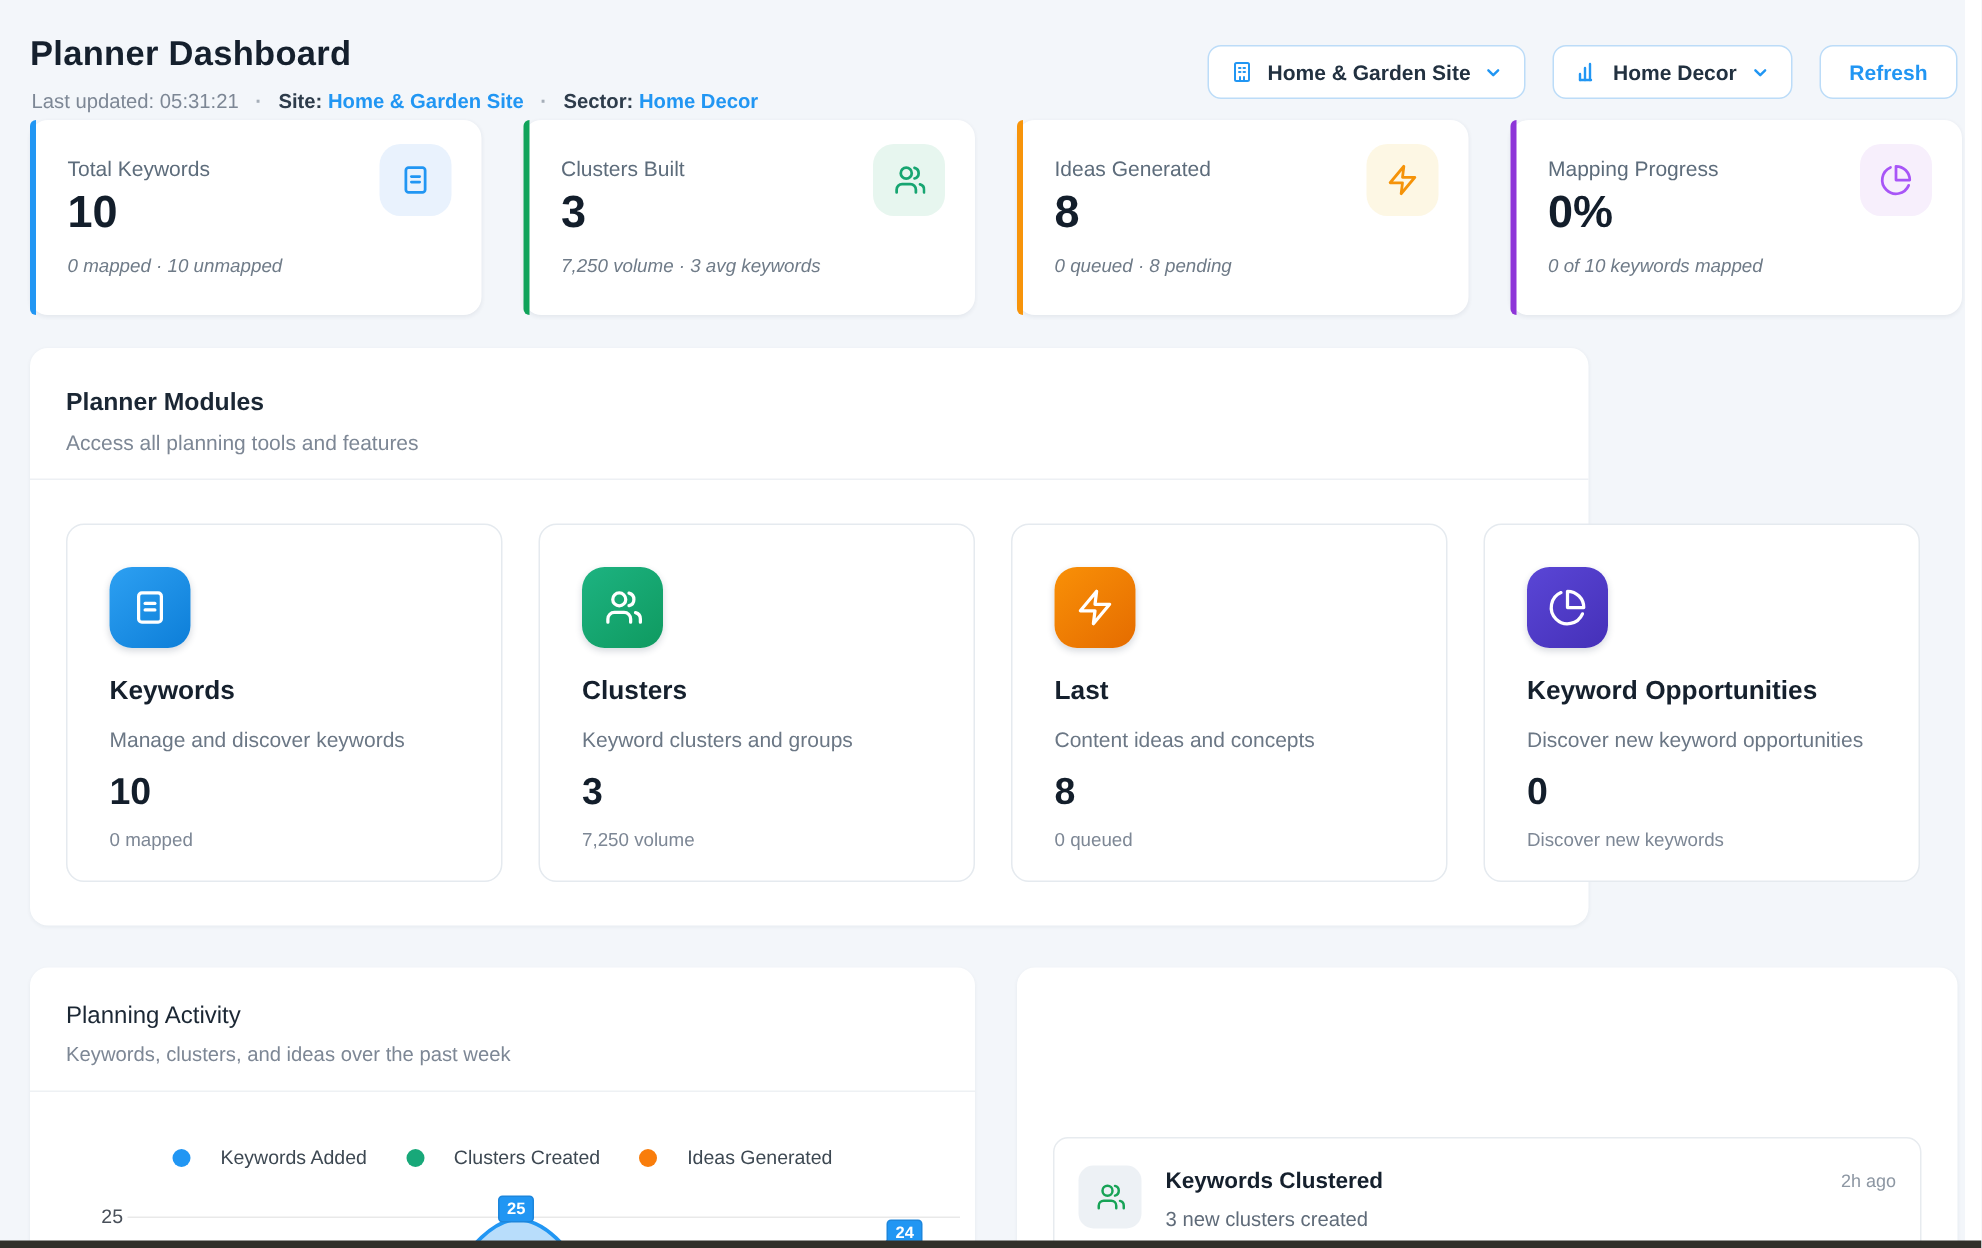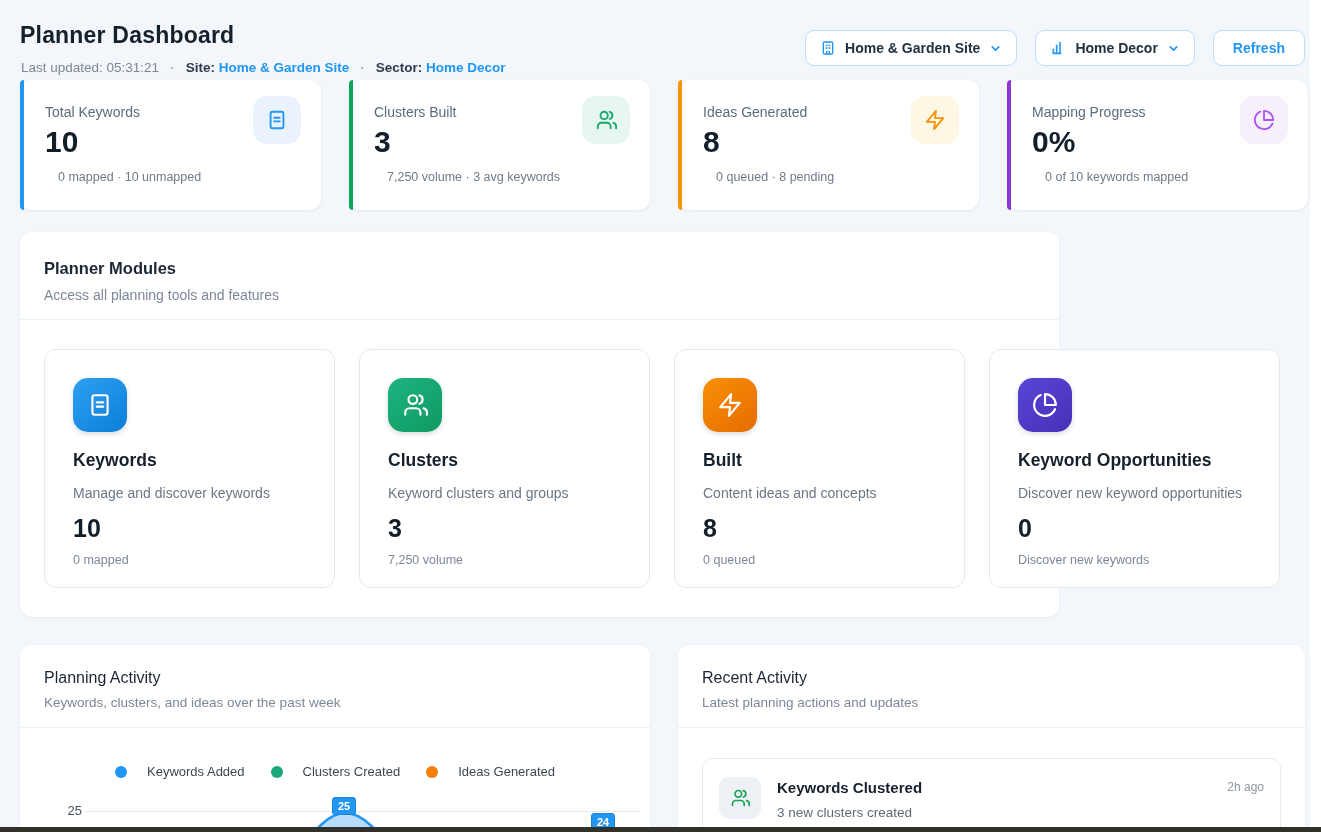--- a/index.html
+++ b/index.html
@@ -32,21 +32,21 @@
   .icon-12 { width:13px; height:13px; display:block; }
 
   
   .stat-card {
     position:absolute; top:80px; width:301px; height:130px; background:#fff;
     border-radius:12px; box-shadow:0 1px 3px rgba(25,45,70,.07);
   }
   .stat-card::before { content:""; position:absolute; left:0; top:0; bottom:0; width:4px; border-radius:12px 0 0 12px; background:var(--accent); }
   .stat-title { position:absolute; left:25px; top:24px; font-size:14px; color:#5d6c7b; font-weight:400; }
   .stat-value { position:absolute; left:25px; top:44px; font-size:30px; line-height:36px; font-weight:800; color:#131e2b; }
-  .stat-sub { position:absolute; left:38px; top:90px; font-size:12.5px; color:#6f7b88; }
+  .stat-sub { position:absolute; left:25px; top:90px; font-size:12.5px; color:#6f7b88;font-style:italic; }
   .stat-icon { position:absolute; right:20px; top:16px; width:48px; height:48px; border-radius:14px; display:flex; align-items:center; justify-content:center; }
   .icon-22 { width:22px; height:22px; display:block; }
 
   
   .modules-panel { position:absolute; left:20px; top:232px; width:1039px; height:385px; background:#fff; border-radius:12px; box-shadow:0 1px 3px rgba(25,45,70,.06); }
   .panel-header { height:88px; padding:27px 24px 0; border-bottom:1px solid #edf0f4; }
   .panel-title { font-size:16.5px; font-weight:700; color:#1b2734; }
   .panel-sub { margin-top:9px; font-size:14px; color:#7d8795; }
 
   .module-card { position:absolute; top:117px; width:291px; height:239px; background:#fff; border:1px solid #e5eaef; border-radius:12px; cursor:pointer; }
@@ -229,21 +229,21 @@
     <div class="module-value">3</div>
     <div class="module-sub">7,250 volume</div>
   </div>
 
   <div class="module-card" style="left:654px;">
     <div class="module-icon mi-orange">
       <svg class="icon-26" viewBox="0 0 24 24" fill="none" stroke="#ffffff" stroke-width="2" stroke-linecap="round" stroke-linejoin="round">
         <polygon points="13 2 3 14 12 14 11 22 21 10 12 10 13 2"></polygon>
       </svg>
     </div>
-    <div class="module-title">Built</div>
+    <div class="module-title">Last</div>
     <div class="module-desc">Content ideas and concepts</div>
     <div class="module-value">8</div>
     <div class="module-sub">0 queued</div>
   </div>
 
   <div class="module-card" style="left:969px;">
     <div class="module-icon mi-indigo">
       <svg class="icon-26" viewBox="0 0 24 24" fill="none" stroke="#ffffff" stroke-width="2" stroke-linecap="round" stroke-linejoin="round">
         <path d="M21.21 15.89A10 10 0 1 1 8 2.83"></path>
           <path d="M22 12A10 10 0 0 0 12 2v10z"></path>
@@ -283,24 +283,20 @@
     <svg class="pa-svg" viewBox="0 0 556 160" preserveAspectRatio="none">
       <path d="M205 70 C230 32 245 18 260 18 C278 18 292 34 315 68 C332 90 352 95 380 95 C420 95 455 75 485 50 C500 38 510 30 517 25 L521 21 L521 160 L205 160 Z" fill="#2196f3" fill-opacity="0.32" stroke="none"></path>
       <path d="M205 70 C230 32 245 18 260 18 C278 18 292 34 315 68 C332 90 352 95 380 95 C420 95 455 75 485 50 C500 38 510 30 517 25 L521 21" fill="none" stroke="#2196f3" stroke-width="2.5" stroke-linecap="round"></path>
     </svg>
     <div class="pa-badge" id="badge-25">25</div>
     <div class="pa-badge" id="badge-24">24</div>
   </div>
 </div>
 
 <div class="bottom-card" id="recent-card">
-  <div class="card-header">
-    <div class="card-title">Recent Activity</div>
-    <div class="card-sub">Latest planning actions and updates</div>
-  </div>
 
   <div class="ra-item">
     <div class="ra-icon">
       <svg class="icon-20" viewBox="0 0 24 24" fill="none" stroke="#17a356" stroke-width="2" stroke-linecap="round" stroke-linejoin="round">
         <path d="M17 21v-2a4 4 0 0 0-4-4H7a4 4 0 0 0-4 4v2"></path>
           <circle cx="10" cy="7" r="4"></circle>
           <path d="M23 21v-2a4 4 0 0 0-3-3.87"></path>
           <path d="M16 3.13a4 4 0 0 1 0 7.75"></path>
       </svg>
     </div>

